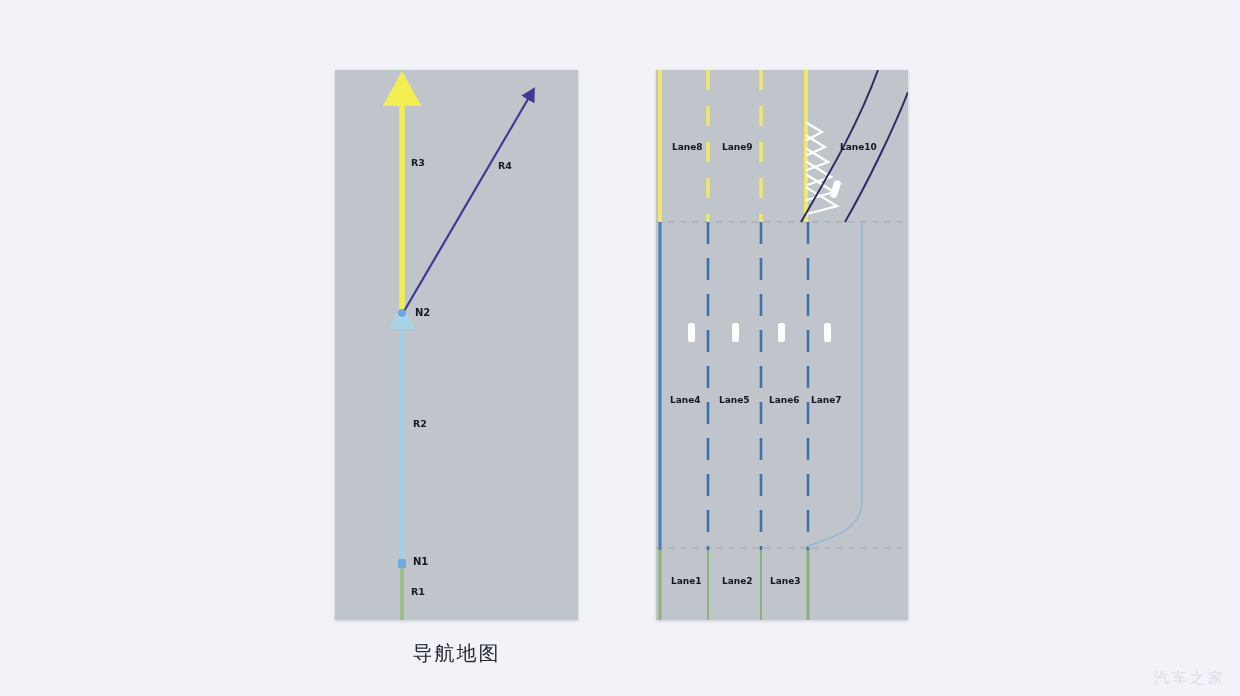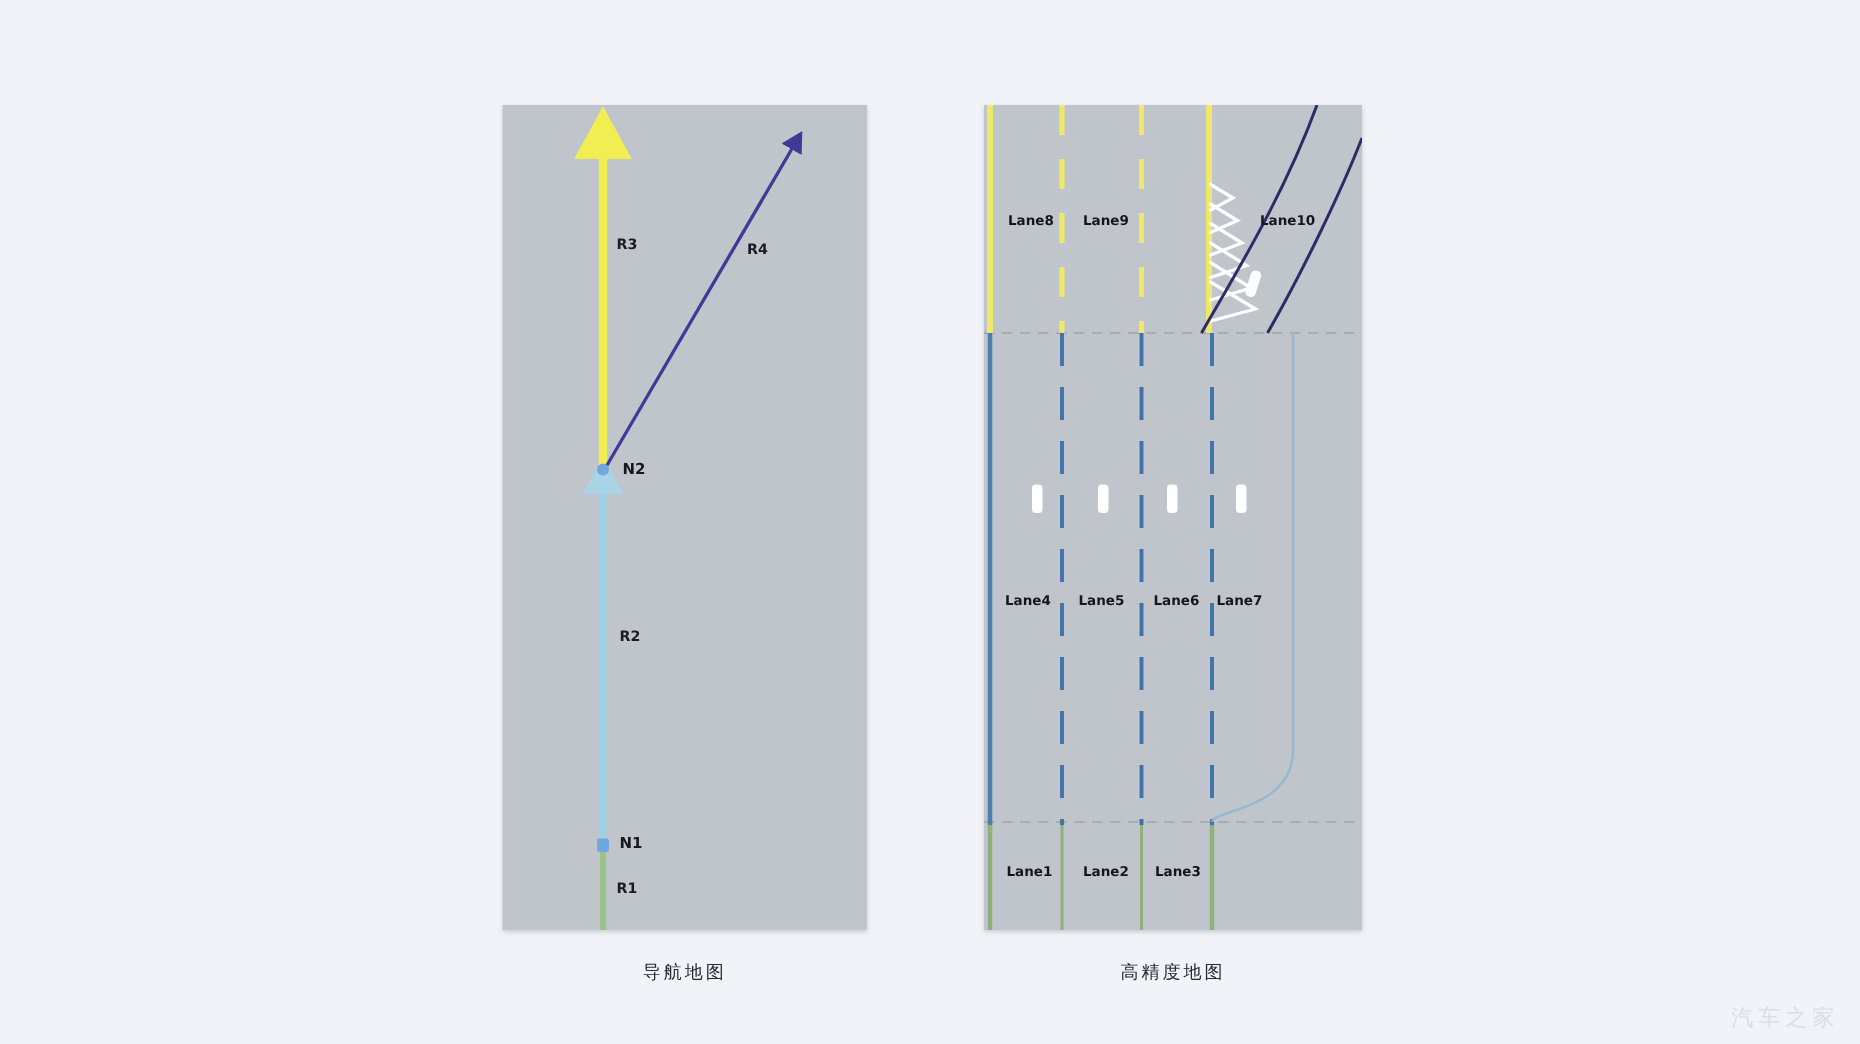--- a/index.html
+++ b/index.html
@@ -27,21 +27,21 @@
   }
 
   #nav-map-panel  { left: 335px; top: 70px;  width: 243px; height: 550px; }
   #hd-map-panel   { left: 656px; top: 70px;  width: 252px; height: 550px; }
 
   .panel svg { display: block; width: 100%; height: 100%; }
 
   .caption {
     position: absolute;
     top: 640px;
-    font-size: 12px;
+    font-size: 20px;
     color: #262a33;
     letter-spacing: 2px;
     font-family: "DejaVu Sans", "Liberation Sans", sans-serif;
     white-space: nowrap;
   }
   #nav-map-caption { left: 335px; width: 243px; text-align: center; }
   #hd-map-caption  { left: 656px; width: 252px; text-align: center; }
 
   .watermark {
     position: absolute;
@@ -200,17 +200,16 @@
           <text class="map-label" x="16" y="80">Lane8</text>
           <text class="map-label" x="66" y="80">Lane9</text>
           <text class="map-label" x="184" y="80">Lane10</text>
         </g>
 
       </g>
     </svg>
   </div>
 
   <div class="caption" id="nav-map-caption">导航地图</div>
-  <div class="caption" id="hd-map-caption">高精度地图</div>
 
   <div class="watermark">汽车之家</div>
 
 </div>
 
 </body></html>

